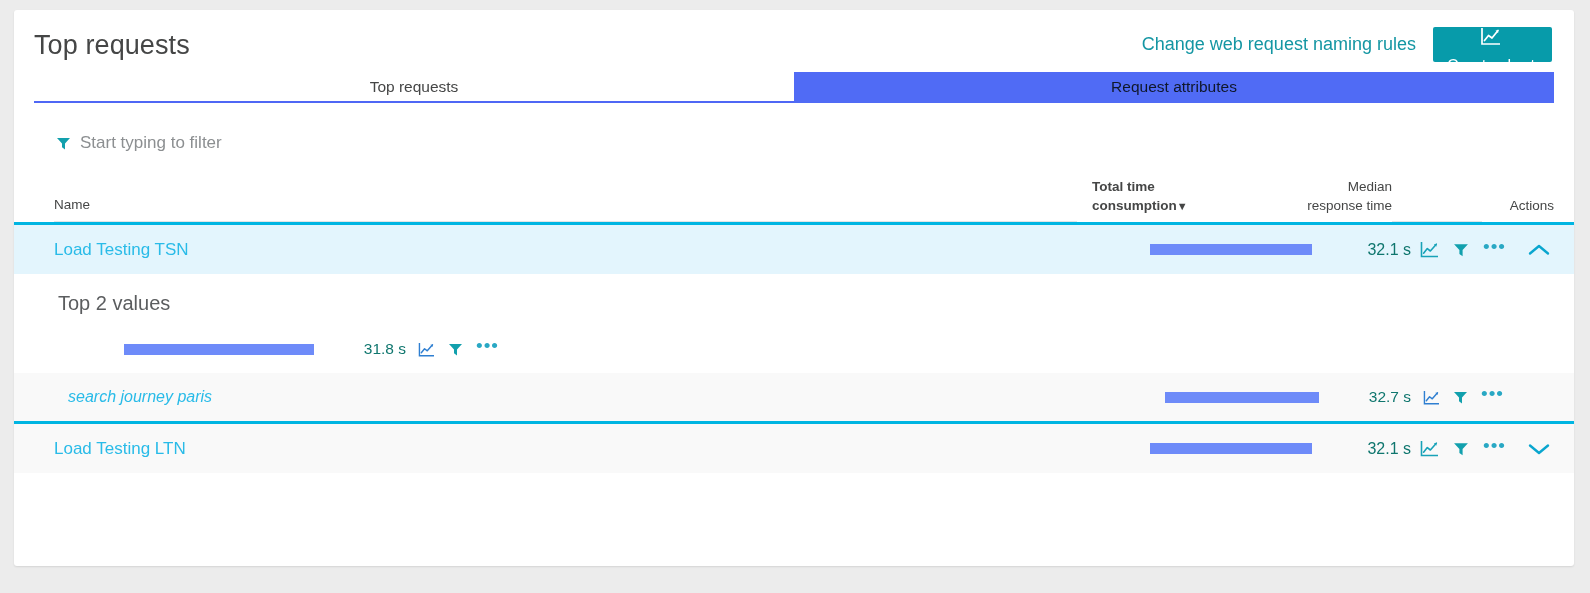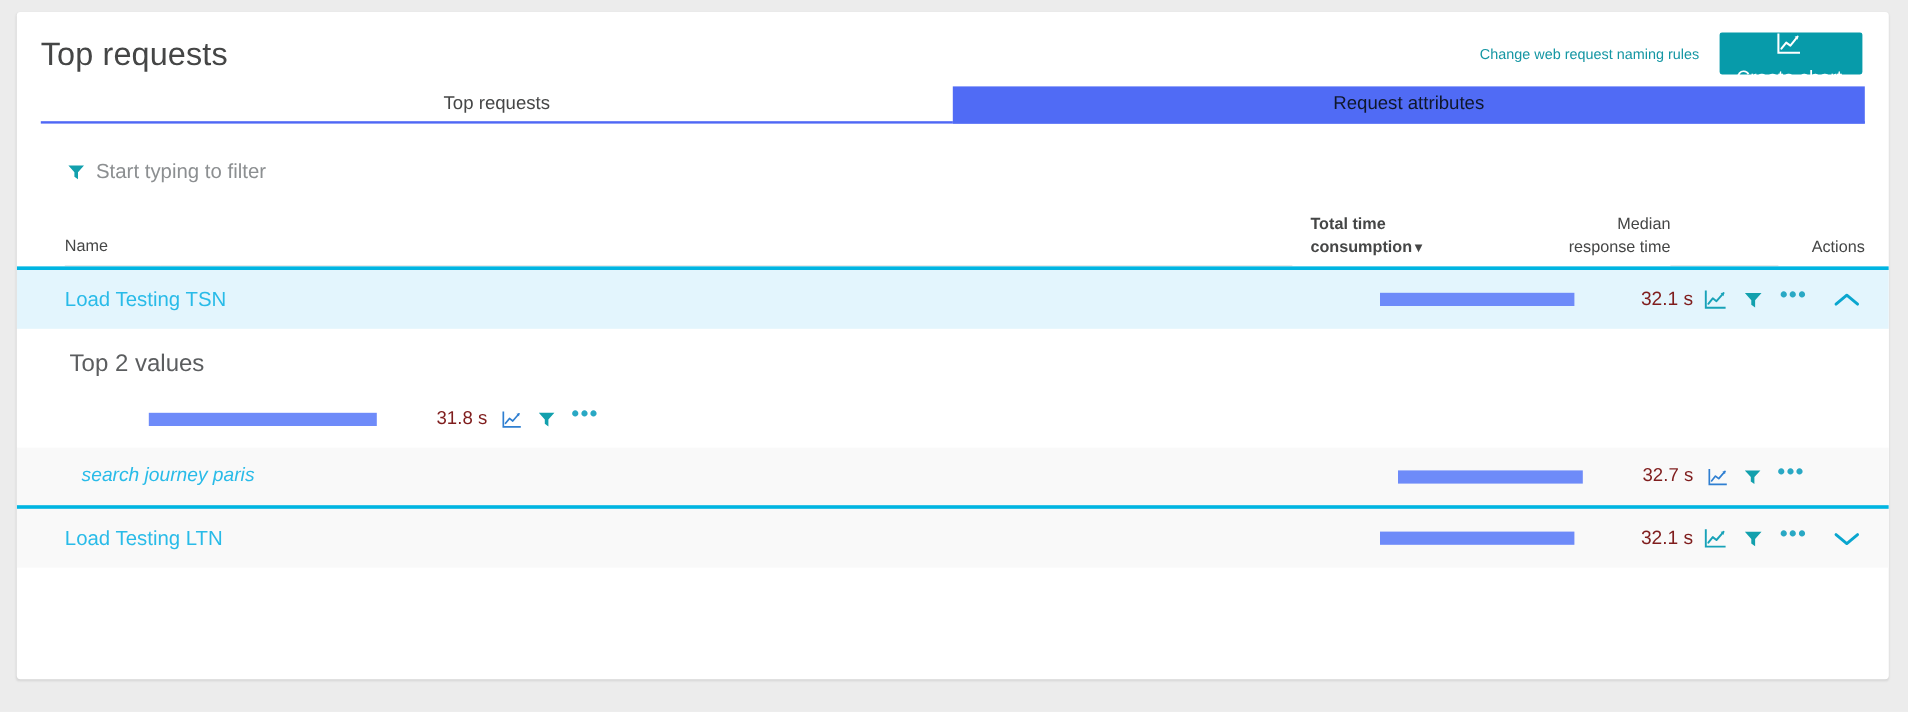--- a/index.html
+++ b/index.html
@@ -44,21 +44,21 @@
     white-space: nowrap;
   }
   .header-right {
     position: absolute;
     right: 22px; top: 17px;
     display: flex;
     align-items: center;
     gap: 17px;
   }
   .naming-link {
-    font-size: 12px;
+    font-size: 18px;
     color: #1496a3;
     text-decoration: none;
     white-space: nowrap;
     cursor: pointer;
     margin-left: 21px;
   }
 
   .create-chart-btn {
     display: inline-flex;
     align-items: center;
@@ -201,21 +201,21 @@
   }
   .bar {
     height: 11px;
     background: #6e8bf9;
   }
 
   .cell-median {
     width: 105px;
     text-align: right;
     font-size: 16px;
-    color: #7f1d1d;
+    color: #0f766e;
     padding-right: 6px;
   }
   .row.sub .cell-median { width: 98px; font-size: 15.5px; }
 
   .cell-actions {
     width: 137px;
     display: flex;
     align-items: center;
     justify-content: flex-end;
     gap: 14px;

